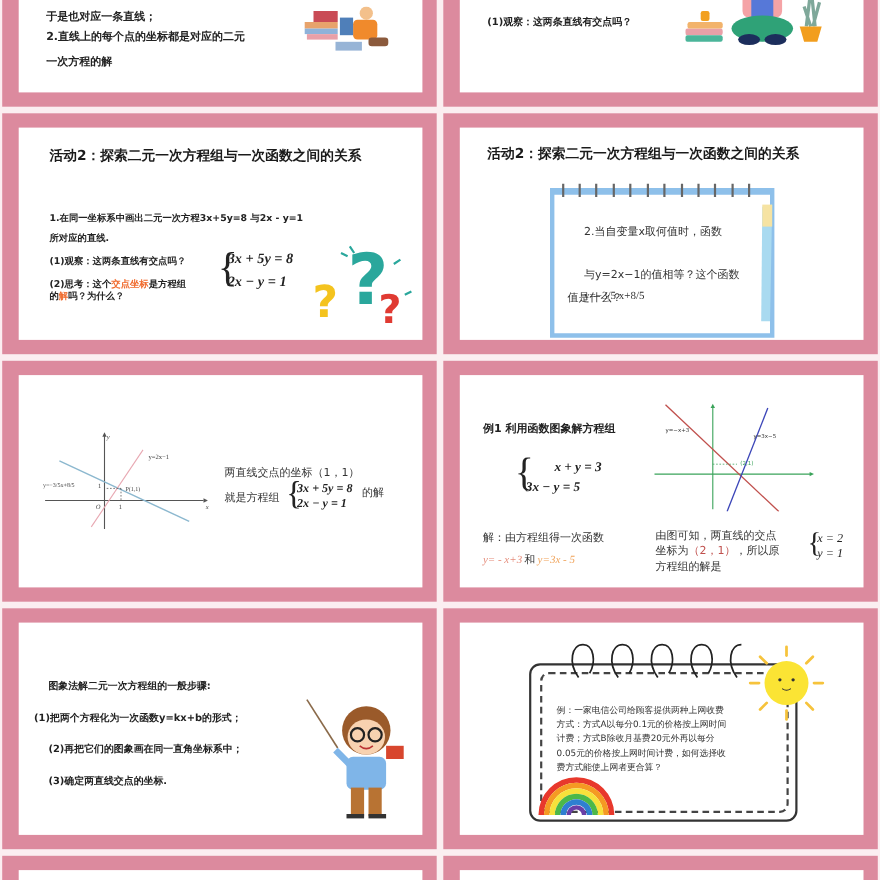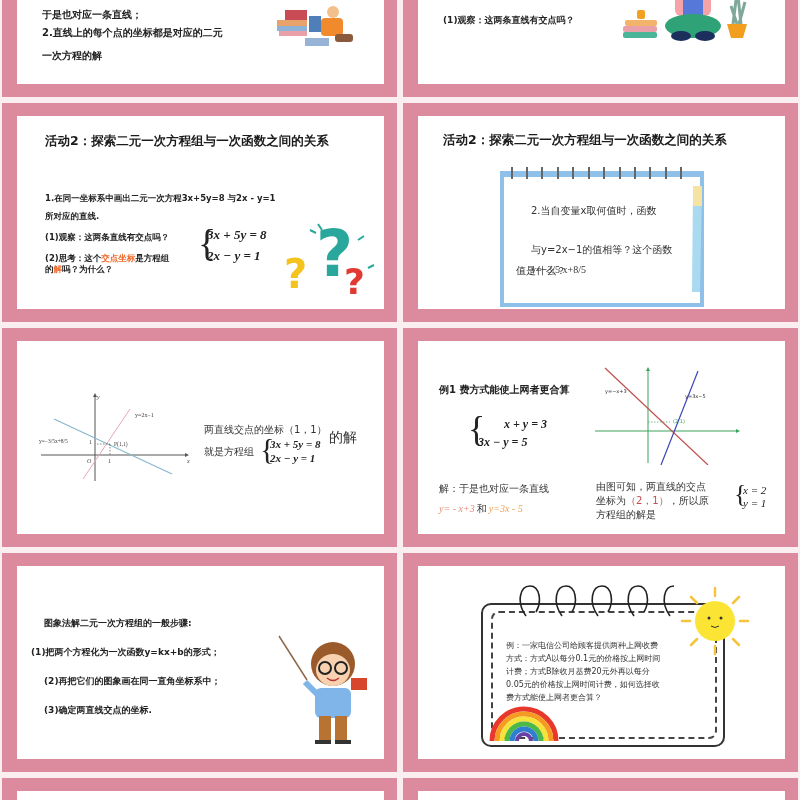--- a/index.html
+++ b/index.html
@@ -131,45 +131,45 @@
       <text x="150" y="72" font-size="6" fill="#444" font-style="italic" font-family="Liberation Serif,serif">x</text>
       <text x="60" y="8" font-size="6" fill="#444" font-style="italic" font-family="Liberation Serif,serif">y</text>
     </svg>
     <div class="t n" style="left:187px;top:82px;font-size:10px;">两直线交点的坐标（1，1）</div>
     <div class="t n" style="left:187px;top:104px;font-size:10px;">就是方程组</div>
     <div class="brace" style="left:243px;top:93px;font-size:30px;line-height:30px;">{</div>
     <div class="sys" style="left:253px;top:96px;font-size:11px;line-height:14px;">
       <div>3x + 5y = 8</div>
         <div>2x − y = 1</div>
     </div>
-    <div class="t n" style="left:312px;top:88px;font-size:14px;">的解</div>
+    <div class="t n" style="left:312px;top:100px;font-size:10px;">的解</div>
   </div>
 </div>
 
 <div class="slide col1" style="top:328px;">
   <div class="inner">
-    <div class="t s" style="left:21px;top:42px;font-size:10px;">例1  费方式能使上网者更合算</div>
+    <div class="t s" style="left:21px;top:42px;font-size:10px;">例1  利用函数图象解方程组</div>
     <div class="brace" style="left:50px;top:70px;font-size:36px;line-height:36px;">{</div>
     <div class="sys" style="left:60px;top:74px;font-size:12px;line-height:18px;">
       <div style="padding-left:26px">x + y = 3</div>
         <div>3x − y = 5</div>
     </div>
     <svg style="left:175px;top:24px" width="150" height="100">
       <line x1="2" y1="66" x2="145" y2="66" stroke="#3aa35a" stroke-width="1"></line>
       <polygon points="143,64 147,66 143,68" fill="#3aa35a"></polygon>
       <line x1="55" y1="4" x2="55" y2="98" stroke="#3aa35a" stroke-width="1"></line>
       <polygon points="53,6 55,2 57,6" fill="#3aa35a"></polygon>
       <line x1="12" y1="3" x2="115" y2="100" stroke="#c0504d" stroke-width="1.2"></line>
       <line x1="68" y1="100" x2="105" y2="6" stroke="#3b45b8" stroke-width="1.2"></line>
       <line x1="55" y1="57" x2="77" y2="57" stroke="#3aa35a" stroke-dasharray="1.5,1.5" stroke-width="0.7"></line>
       <text x="12" y="28" font-size="5" fill="#333">y=−x+3</text>
       <text x="92" y="33" font-size="5" fill="#333">y=3x−5</text>
       <text x="80" y="58" font-size="5" fill="#3aa35a">(2,1)</text>
     </svg>
-    <div class="t n" style="left:21px;top:141px;font-size:10px;">解：于是也对应一条直线</div>
+    <div class="t n" style="left:21px;top:141px;font-size:10px;">解：由方程组得一次函数</div>
     <div class="t serif" style="left:21px;top:161px;font-size:10px;"><span style="color:#e58c7a;font-style:italic">y= - x+3</span><span style="color:#333;margin:0 2px">和</span><span style="color:#f0a45c;font-style:italic">y=3x - 5</span></div>
     <div class="t n" style="left:178px;top:139px;font-size:10px;">由图可知，两直线的交点</div>
     <div class="t n" style="left:178px;top:153px;font-size:10px;"><span>坐标为</span><span style="color:#c0504d">（2，1）</span><span>，所以原</span></div>
     <div class="t n" style="left:178px;top:167px;font-size:10px;">方程组的解是</div>
     <div class="brace" style="left:316px;top:140px;font-size:26px;line-height:26px;font-weight:normal;">{</div>
     <div class="sys" style="left:325px;top:143px;font-size:11px;line-height:13px;font-weight:normal;">
       <div>x = 2</div>
         <div>y = 1</div>
     </div>
   </div>

